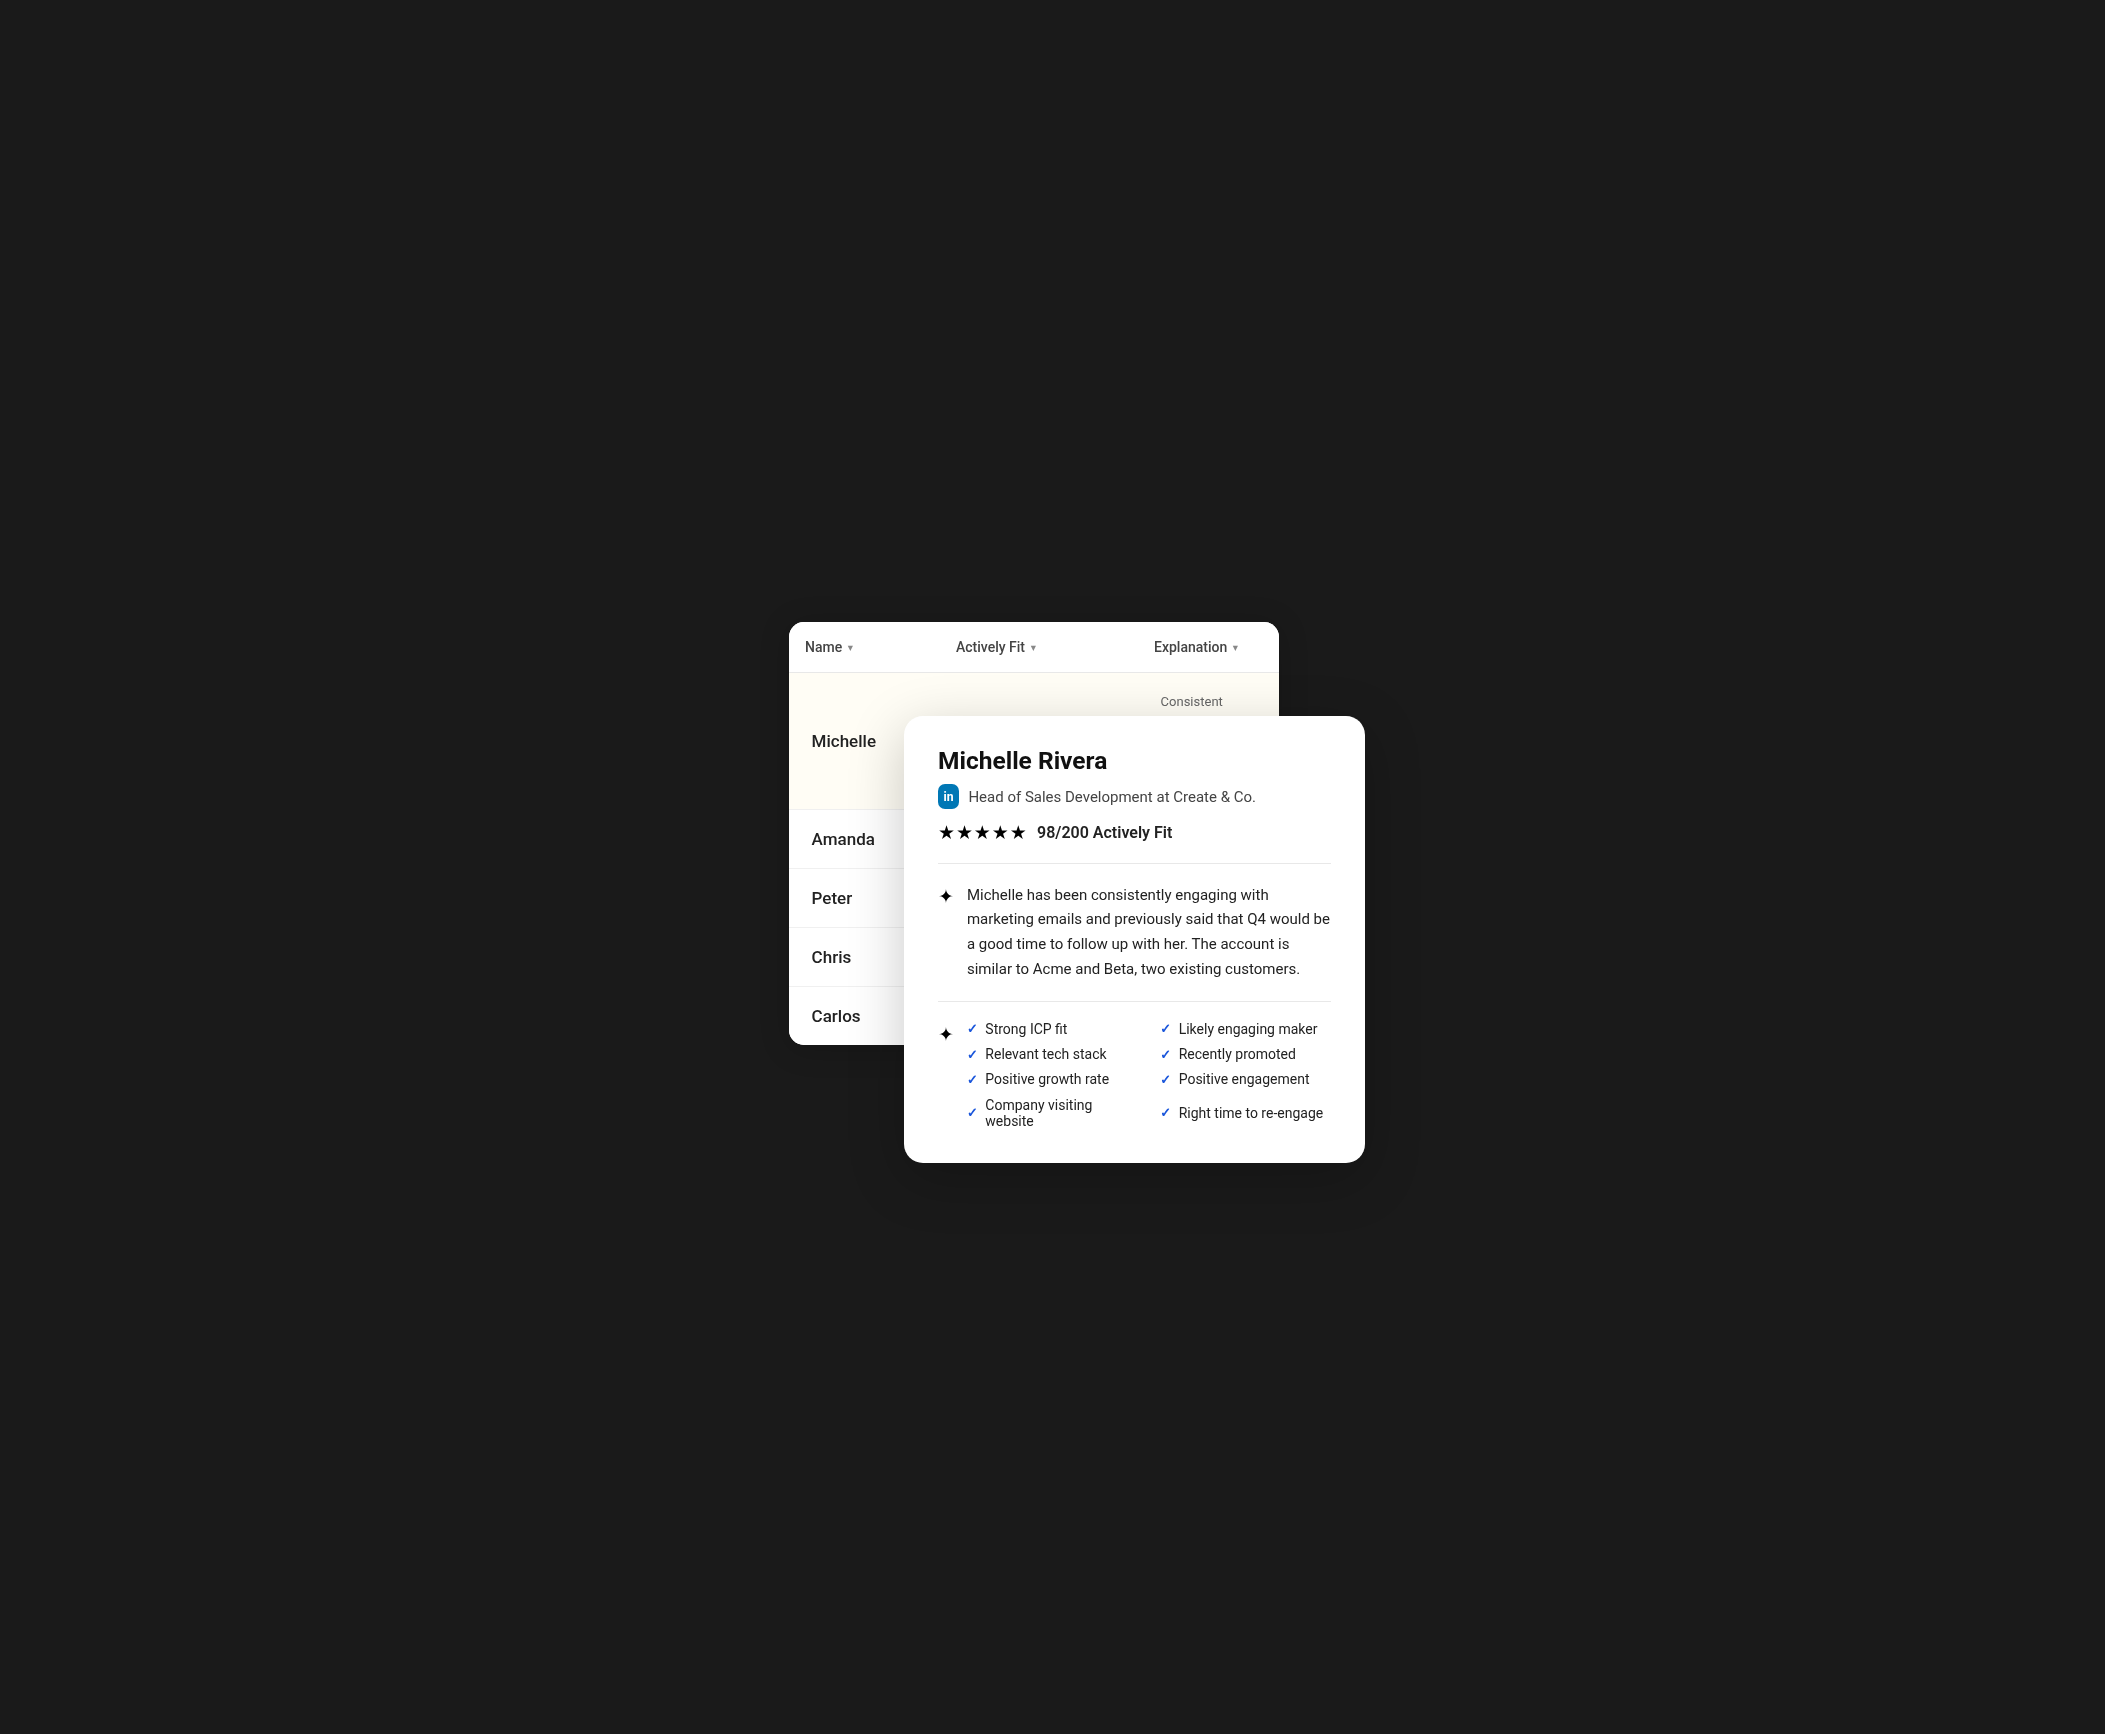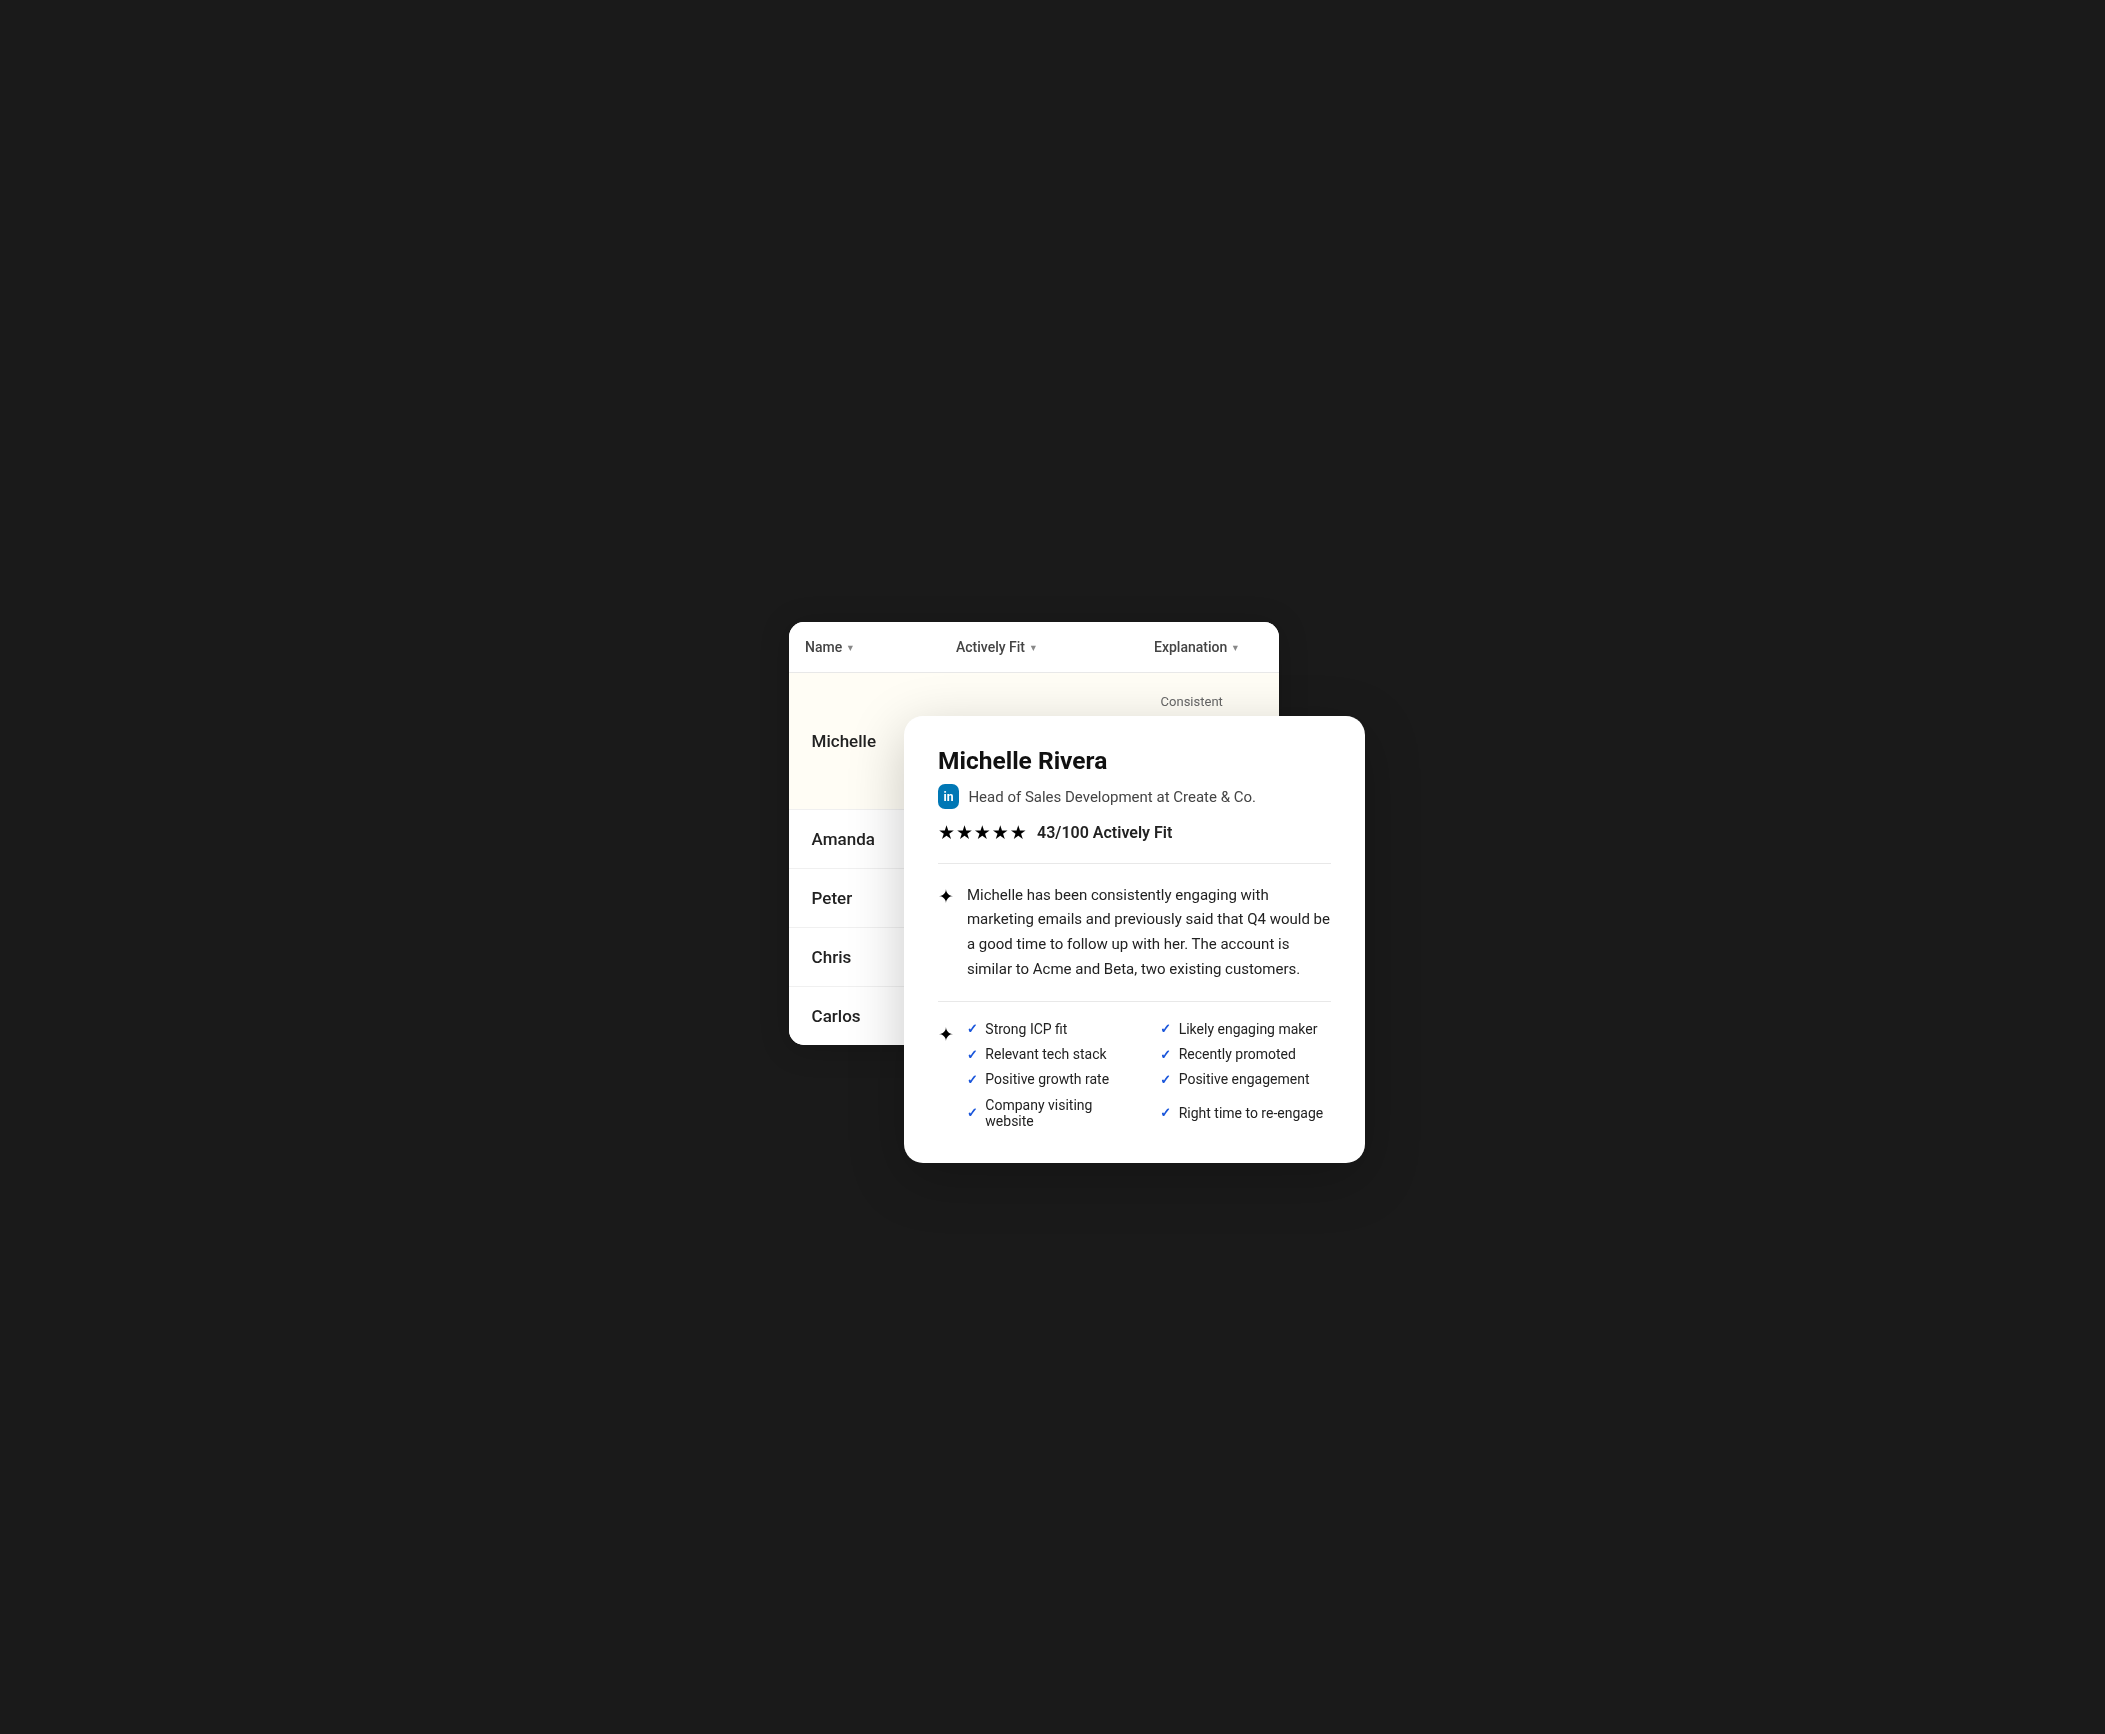--- a/index.html
+++ b/index.html
@@ -252,21 +252,21 @@
 
     <div class="detail-title-row">
       <div class="linkedin-icon">
         <span>in</span>
       </div>
       <span class="detail-title-text">Head of Sales Development at Create &amp; Co.</span>
     </div>
 
     <div class="detail-score-row">
       <span class="stars">★★★★★</span>
-      <span class="detail-score-text">43/100 Actively Fit</span>
+      <span class="detail-score-text">98/200 Actively Fit</span>
     </div>
 
     <hr class="divider">
 
     <div class="ai-section">
       <span class="sparkle-icon">✦</span>
       <p class="ai-text">Michelle has been consistently engaging with marketing emails and previously said that Q4 would be a good time to follow up with her. The account is similar to Acme and Beta, two existing customers.</p>
     </div>
 
     <hr class="divider2">

